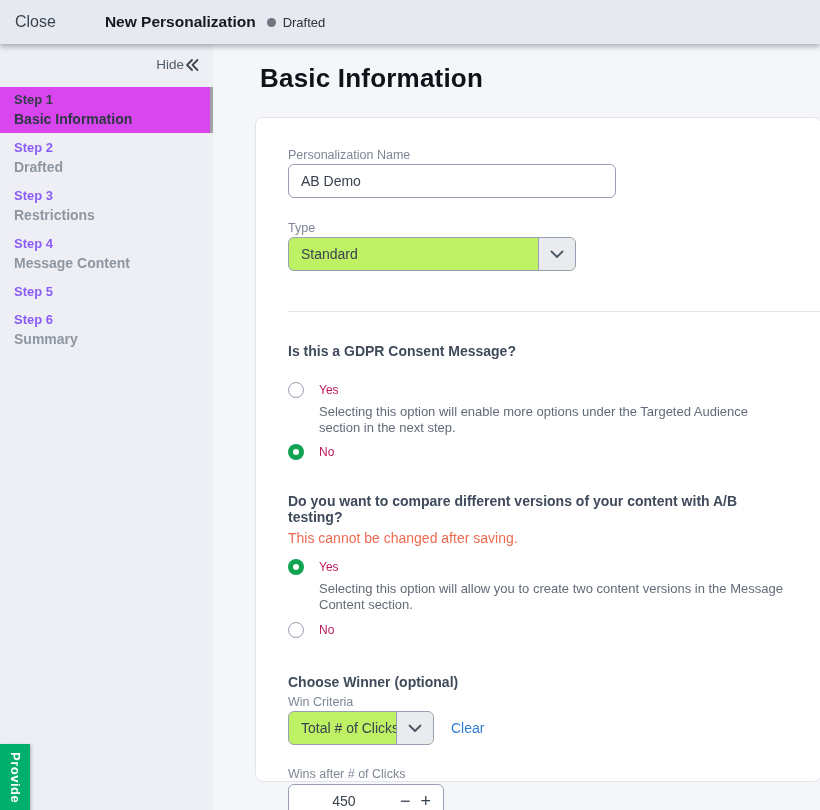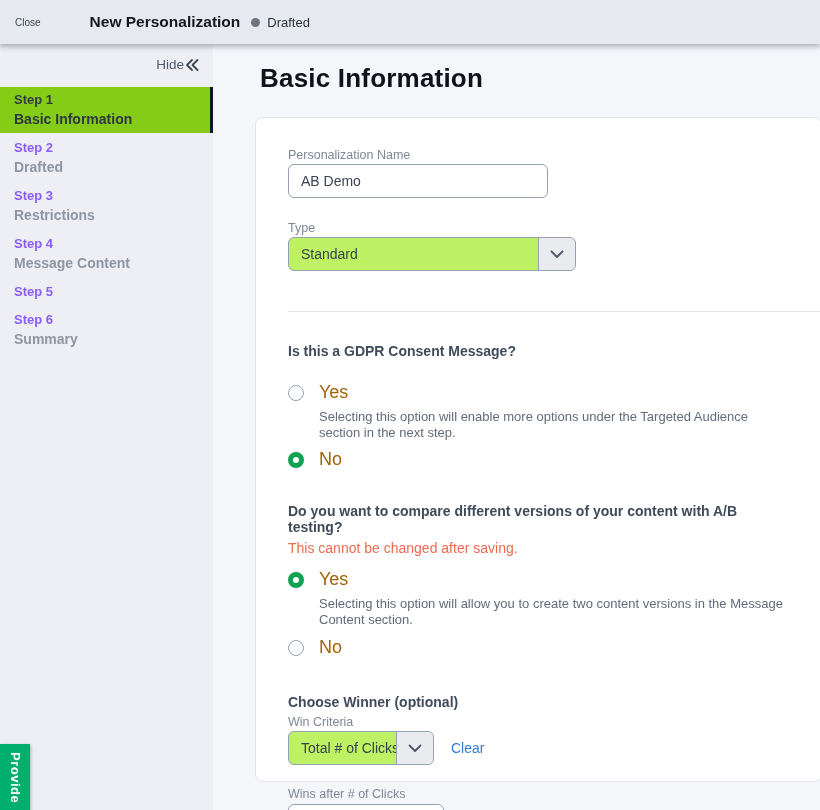--- a/index.html
+++ b/index.html
@@ -13,21 +13,21 @@
 
   
   .header {
     position: absolute; top: 0; left: 0; right: 0; height: 44px;
     background: #e7e9f0;
     display: flex; align-items: center;
     box-shadow: 0 3px 5px rgba(40,45,60,0.32);
     z-index: 20;
   }
   .close-btn {
-    margin-left: 15px; font-size: 10px; color: #3a4450;
+    margin-left: 15px; font-size: 16px; color: #3a4450;
     background: none; border: none; cursor: pointer;
     font-family: inherit;
   }
   .header-title {
     margin-left: 49px; font-size: 15.5px; font-weight: 700; color: #15181e;
   }
   .status-dot {
     width: 9px; height: 9px; border-radius: 50%;
     background: #6e7480; margin-left: 11px;
   }
@@ -47,40 +47,40 @@
   .step-item {
     padding: 4px 8px 4px 14px; margin-bottom: 2px; cursor: pointer;
   }
   .step-item .step-num {
     font-size: 13px; font-weight: 600; color: #8b5cf6; line-height: 18px;
   }
   .step-item .step-label {
     font-size: 14px; font-weight: 700; color: #8e96a2; line-height: 20px;
   }
   .step-item.active {
-    background: #84cc16; border-right: 3px solid #0f172a; padding-right: 5px;
+    background: #d946ef; border-right: 3px solid #a3a3a3; padding-right: 5px;
   }
   .step-item.active .step-num { color: #333b48; }
   .step-item.active .step-label { color: #2e3744; }
 
   
   .main { position: absolute; left: 213px; top: 44px; right: 0; bottom: 0; background: #f5f6fa; }
   .page-title {
     position: absolute; left: 47px; top: 19px;
     font-size: 26px; font-weight: 700; color: #0f1319; letter-spacing: 0.2px;
   }
   .card {
     position: absolute; left: 42px; top: 73px; right: -2px; height: 665px;
     background: #ffffff; border: 1px solid #e2e4e9; border-radius: 8px;
     padding: 30px 32px;
   }
 
   .field-label { font-size: 12.5px; color: #7e8796; line-height: 15px; }
   .text-input {
-    display: block; width: 260px; height: 34px; margin-top: 1px;
+    display: block; width: 328px; height: 34px; margin-top: 1px;
     border: 1px solid #97a0b2; border-radius: 6px;
     padding: 0 12px; font-size: 14px; color: #39424f; background: #fff;
     font-family: inherit; outline: none;
   }
 
   .select {
     display: flex; width: 288px; height: 34px; margin-top: 1px;
     border: 1px solid #97a0b2; border-radius: 6px; background: #bef264;
     cursor: pointer; overflow: hidden;
   }
@@ -103,21 +103,21 @@
   .radio-row { display: flex; align-items: center; gap: 15px; cursor: pointer; }
   .radio {
     width: 16px; height: 16px; border-radius: 50%; flex: 0 0 16px;
     border: 1.5px solid #98a1b0; background: #fff; position: relative;
   }
   .radio.checked { border: none; background: #0fa352; }
   .radio.checked::after {
     content: ""; position: absolute; left: 5px; top: 5px;
     width: 6px; height: 6px; border-radius: 50%; background: #fff;
   }
-  .radio-label { font-size: 18px; color: #a16207; }
+  .radio-label { font-size: 12px; color: #be185d; }
   .helper { margin: 6px 0 0 31px; font-size: 13px; color: #626b79; line-height: 16px; }
 
   .mt-yes1 { margin-top: 23px; }
   .mt-no1  { margin-top: 8px; }
   .mt-q2   { margin-top: 33px; }
   .mt-yes2 { margin-top: 13px; }
   .mt-no2  { margin-top: 9px; }
 
   .winner-heading { margin-top: 36px; font-size: 14px; font-weight: 700; color: #3f4a5b; }
   .mt-wincrit { margin-top: 5px; }

